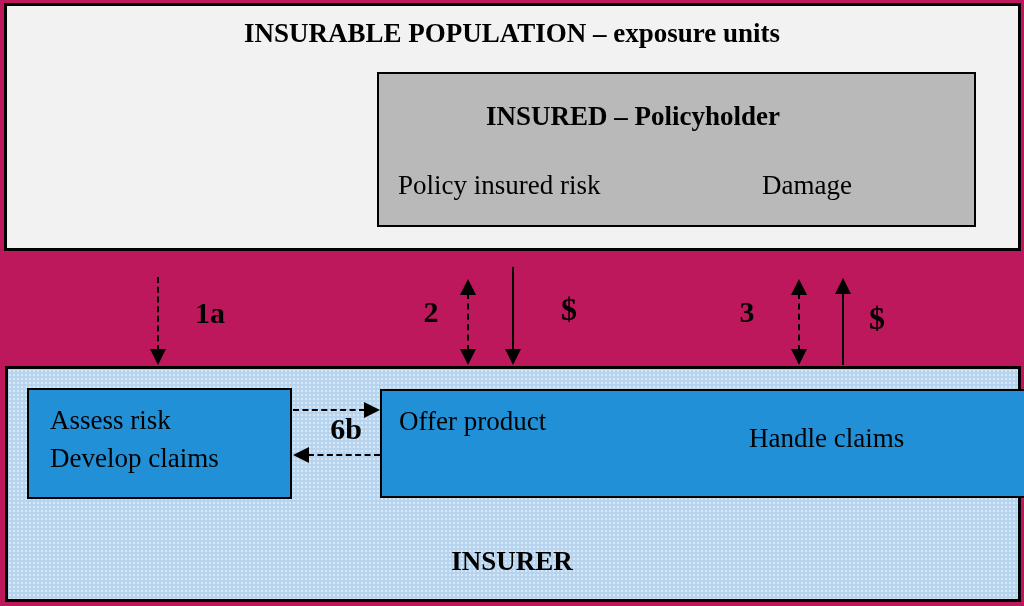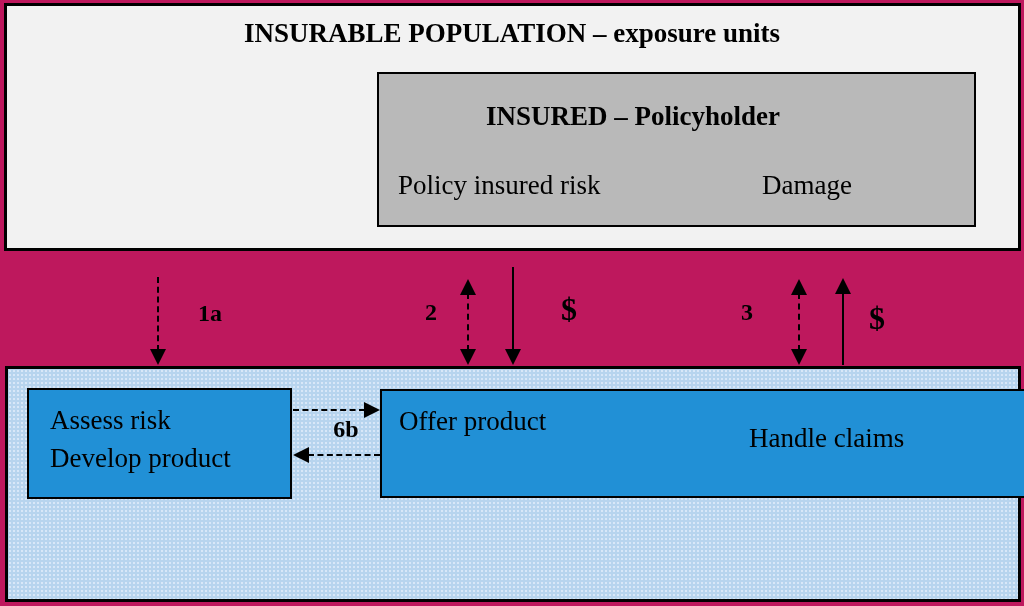--- a/index.html
+++ b/index.html
@@ -37,21 +37,21 @@
     background:var(--process-fill);border:2px solid var(--line);padding-left:24px;
   }
   .assess-box{left:27px;top:388px;width:265px;height:111px;}
   .offer-box{left:380px;top:389px;width:688px;height:109px;}
   
   .title{font-weight:bold;font-size:27px;text-align:center;width:100%;}
   .population-title{left:0;top:18px;}
   .insured-title{left:377px;top:82px;width:512px;margin-top:19px;}
   .insurer-title{left:0;top:546px;}
   .body-text{font-size:27px;white-space:nowrap;line-height:31px;}
-  .flow-label{font-weight:bold;font-size:24px;transform:translate(-50%,-50%);white-space:nowrap;}
+  .flow-label{font-weight:bold;font-size:30px;transform:translate(-50%,-50%);white-space:nowrap;}
   .dollar{font-size:32px;}
   
   .vline{width:0;}
   .vdash{border-left:2px dashed var(--line);}
   .vsolid{border-left:2px solid var(--line);}
   .hdash{height:0;border-top:2px dashed var(--line);}
   .ah{width:0;height:0;}
   .ah-down{border-left:8px solid transparent;border-right:8px solid transparent;border-top:16px solid var(--line);}
   .ah-up{border-left:8px solid transparent;border-right:8px solid transparent;border-bottom:16px solid var(--line);}
   .ah-right{border-top:8px solid transparent;border-bottom:8px solid transparent;border-left:16px solid var(--line);}
@@ -86,24 +86,25 @@
   <div class="abs vline vdash" style="left:798px;top:293px;height:58px;"></div>
   <div class="abs ah ah-up" style="left:791px;top:279px;"></div>
   <div class="abs ah ah-down" style="left:791px;top:349px;"></div>
   <div class="abs flow-label" style="left:747px;top:312px;">3</div>
 
   <div class="abs vline vsolid" style="left:842px;top:292px;height:73px;"></div>
   <div class="abs ah ah-up" style="left:835px;top:278px;"></div>
   <div class="abs flow-label dollar" style="left:877px;top:318px;">$</div>
 
   <div class="abs insurer-box"></div>
+  <div class="abs title insurer-title">INSURER</div>
 
   <div class="abs process-box assess-box">
     <div class="abs body-text" style="left:21px;top:15px;">Assess risk</div>
-    <div class="abs body-text" style="left:21px;top:53px;">Develop product</div>
+    <div class="abs body-text" style="left:21px;top:53px;">Develop claims</div>
   </div>
 
   <div class="abs process-box offer-box">
     <div class="abs body-text" style="left:17px;top:15px;">Offer product</div>
     <div class="abs body-text" style="left:367px;top:32px;">Handle claims</div>
   </div>
 
   <div class="abs hdash" style="left:293px;top:409px;width:72px;"></div>
   <div class="abs ah ah-right" style="left:364px;top:402px;"></div>
   <div class="abs hdash" style="left:308px;top:454px;width:72px;"></div>

